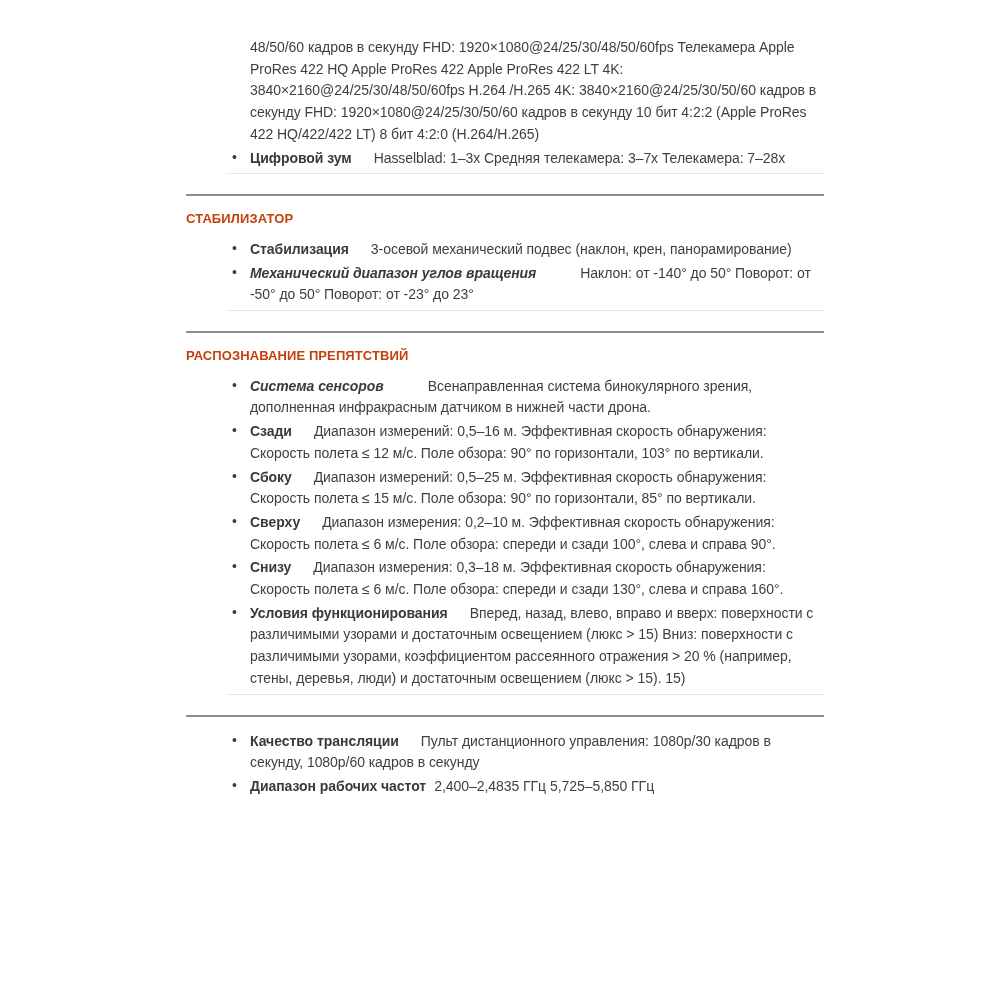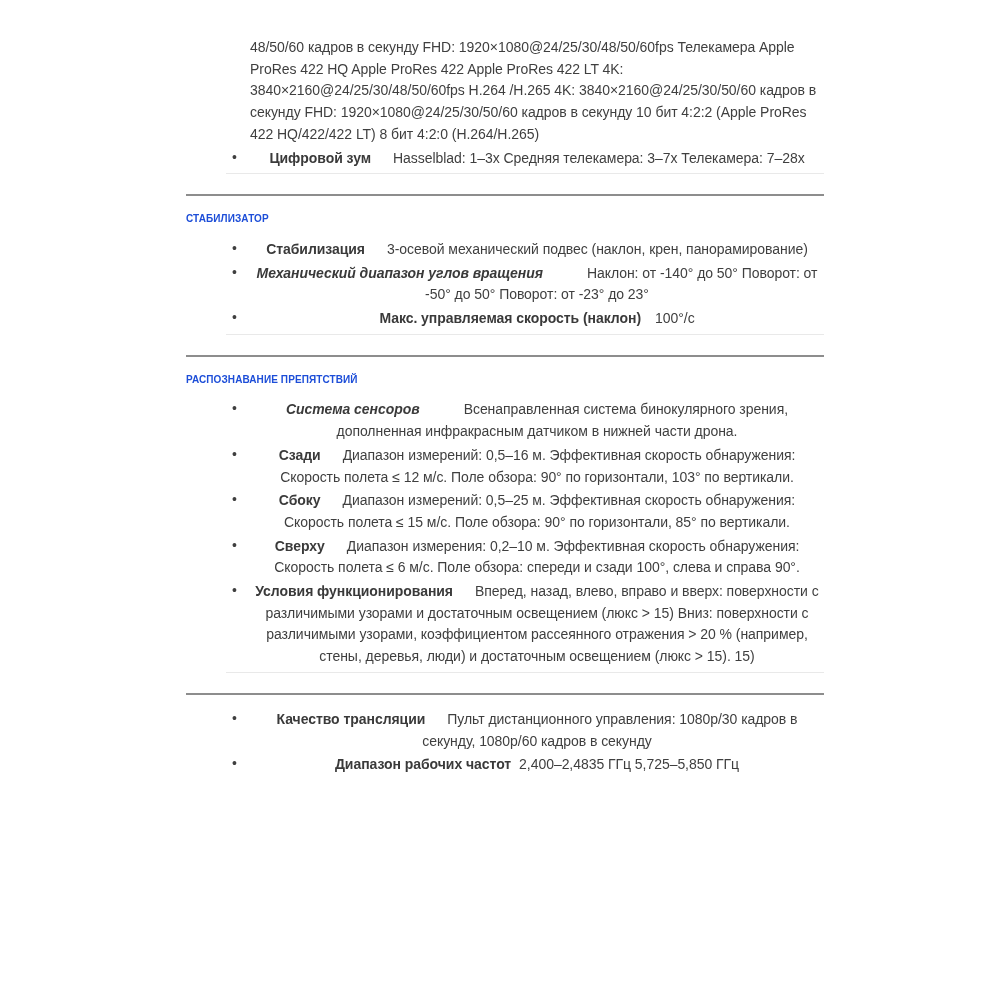--- a/index.html
+++ b/index.html
@@ -21,21 +21,20 @@
     padding-left: 64px;
   }
   ul.spec {
     list-style: none;
     margin: 0;
     padding: 2px 0 0 64px;
   }
   li.spec-item {
     position: relative;
     margin: 0 0 2px 0;
-    text-align: center;
   }
   li.spec-item::before {
     content: "\2022";
     position: absolute;
     left: -18px;
     top: -1px;
     color: #3f3f3f;
   }
   .lbl { font-weight: 700; color: #3a3a3a; margin-right: 22px; }
   li.gap-sm .lbl { margin-right: 8px; }
@@ -45,23 +44,23 @@
     border-top: 1px solid #e9e9e9;
     margin: 4px 0 0 40px;
     height: 0;
   }
   .section {
     border-top: 2px solid #8d8d8d;
     margin-top: 20px;
     padding-top: 12px;
   }
   .section h2 {
-    font-size: 10px;
+    font-size: 13px;
     font-weight: 700;
-    color: #1d4ed8;
+    color: #c2410c;
     margin: 0 0 7px 0;
     letter-spacing: 0.1px;
   }
 </style>
 </head>
 <body>
 
 <div class="page">
 
   <p class="cont">48/50/60 кадров в секунду FHD: 1920×1080@24/25/30/48/50/60fps Телекамера Apple ProRes 422 HQ Apple ProRes 422 Apple ProRes 422 LT 4K: 3840×2160@24/25/30/48/50/60fps H.264 /H.265 4K: 3840×2160@24/25/30/50/60 кадров в секунду FHD: 1920×1080@24/25/30/50/60 кадров в секунду 10 бит 4:2:2 (Apple ProRes 422 HQ/422/422 LT) 8 бит 4:2:0 (H.264/H.265)</p>
@@ -75,41 +74,41 @@
 
   <section class="section">
     <h2>СТАБИЛИЗАТОР</h2>
     <ul class="spec">
       <li class="spec-item">
         <span class="lbl">Стабилизация</span><span>3-осевой механический подвес (наклон, крен, панорамирование)</span>
       </li>
       <li class="spec-item gap-lg">
         <span class="lbl">Механический диапазон углов вращения</span><span>Наклон: от -140° до 50° Поворот: от -50° до 50° Поворот: от -23° до 23°</span>
       </li>
-      <li class="spec-item gap-md">
-        <span class="lbl">Макс. управляемая скорость (наклон)</span><span>100°/с</span>
-      </li>
     </ul>
     <div class="row-divider"></div>
   </section>
 
   <section class="section">
     <h2>РАСПОЗНАВАНИЕ ПРЕПЯТСТВИЙ</h2>
     <ul class="spec">
       <li class="spec-item gap-lg">
         <span class="lbl">Система сенсоров</span><span>Всенаправленная система бинокулярного зрения, дополненная инфракрасным датчиком в нижней части дрона.</span>
       </li>
       <li class="spec-item">
         <span class="lbl">Сзади</span><span>Диапазон измерений: 0,5–16 м. Эффективная скорость обнаружения: Скорость полета ≤ 12 м/с. Поле обзора: 90° по горизонтали, 103° по вертикали.</span>
       </li>
       <li class="spec-item">
         <span class="lbl">Сбоку</span><span>Диапазон измерений: 0,5–25 м. Эффективная скорость обнаружения: Скорость полета ≤ 15 м/с. Поле обзора: 90° по горизонтали, 85° по вертикали.</span>
       </li>
       <li class="spec-item">
         <span class="lbl">Сверху</span><span>Диапазон измерения: 0,2–10 м. Эффективная скорость обнаружения: Скорость полета ≤ 6 м/с. Поле обзора: спереди и сзади 100°, слева и справа 90°.</span>
+      </li>
+      <li class="spec-item">
+        <span class="lbl">Снизу</span><span>Диапазон измерения: 0,3–18 м. Эффективная скорость обнаружения: Скорость полета ≤ 6 м/с. Поле обзора: спереди и сзади 130°, слева и справа 160°.</span>
       </li>
       <li class="spec-item">
         <span class="lbl">Условия функционирования</span><span>Вперед, назад, влево, вправо и вверх: поверхности с различимыми узорами и достаточным освещением (люкс &gt; 15) Вниз: поверхности с различимыми узорами, коэффициентом рассеянного отражения &gt; 20 % (например, стены, деревья, люди) и достаточным освещением (люкс &gt; 15). 15)</span>
       </li>
     </ul>
     <div class="row-divider"></div>
   </section>
 
   <section class="section">
     <ul class="spec">

